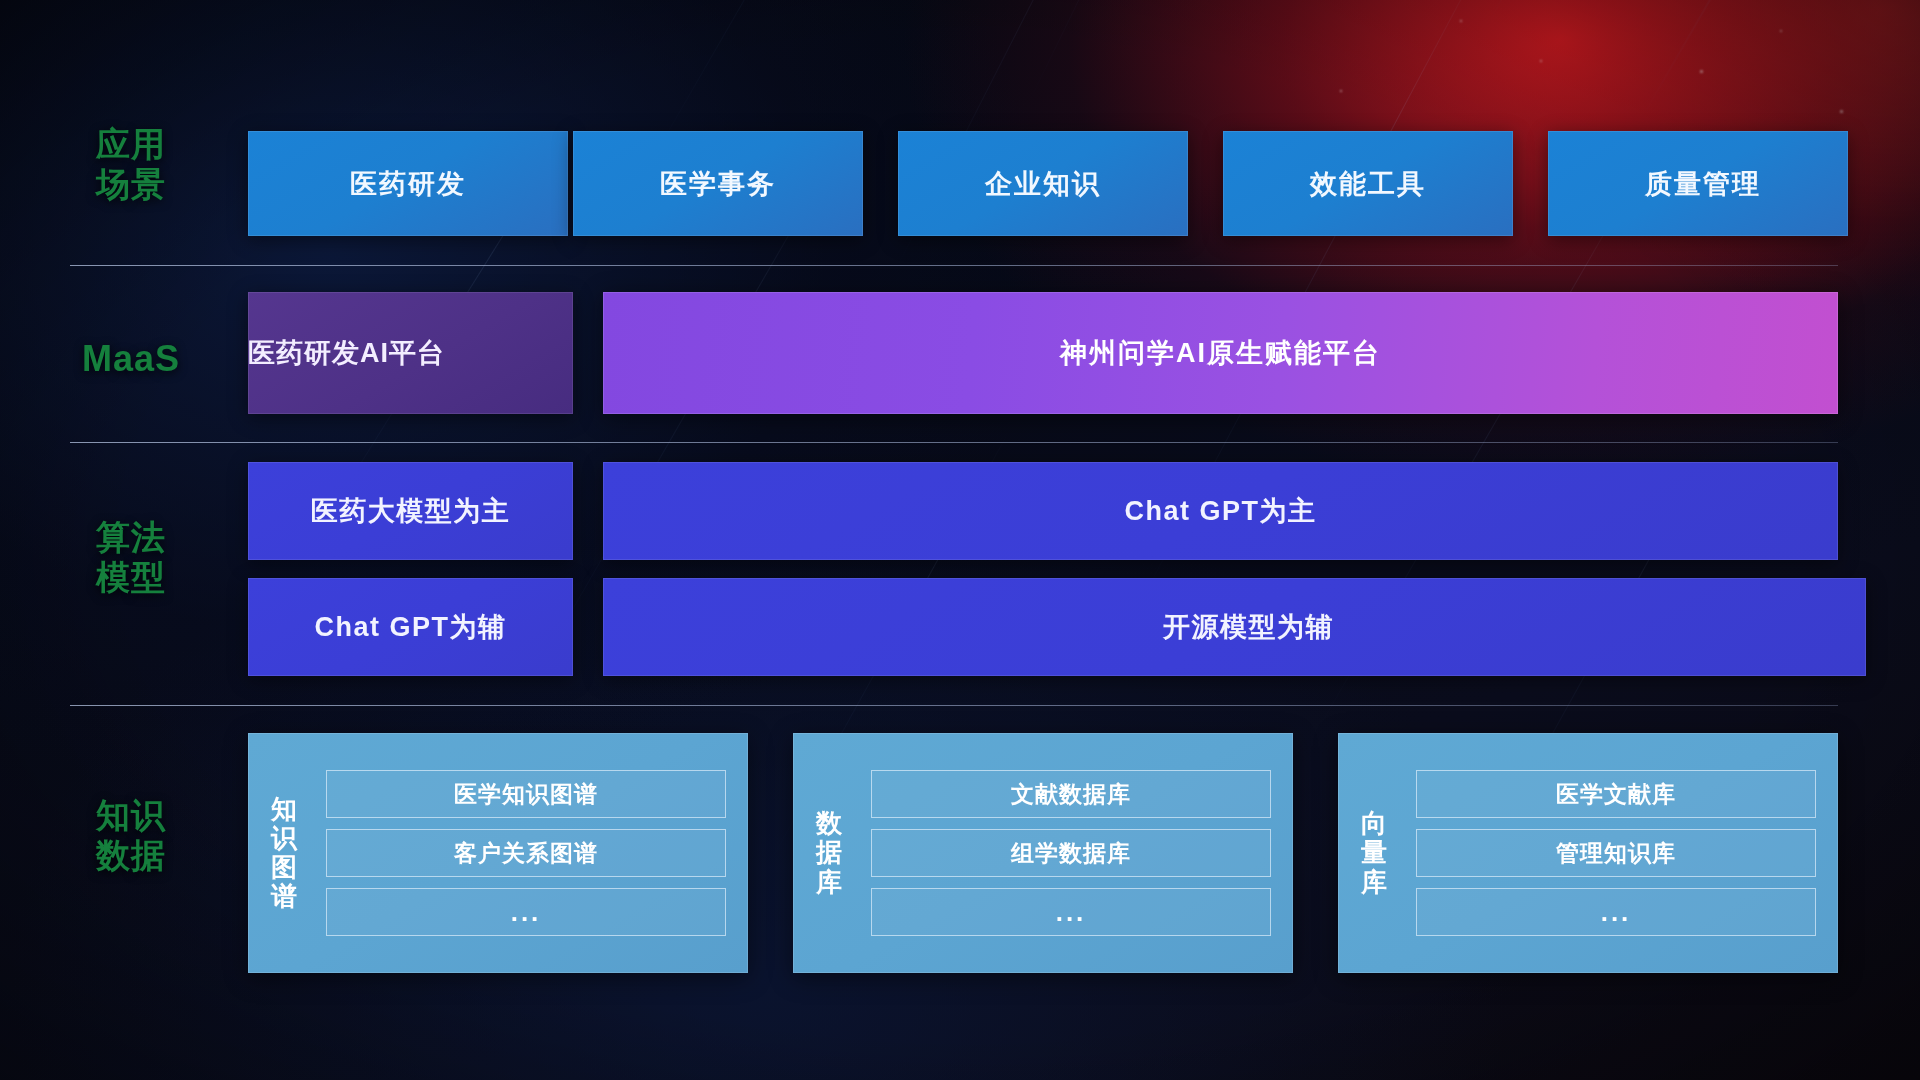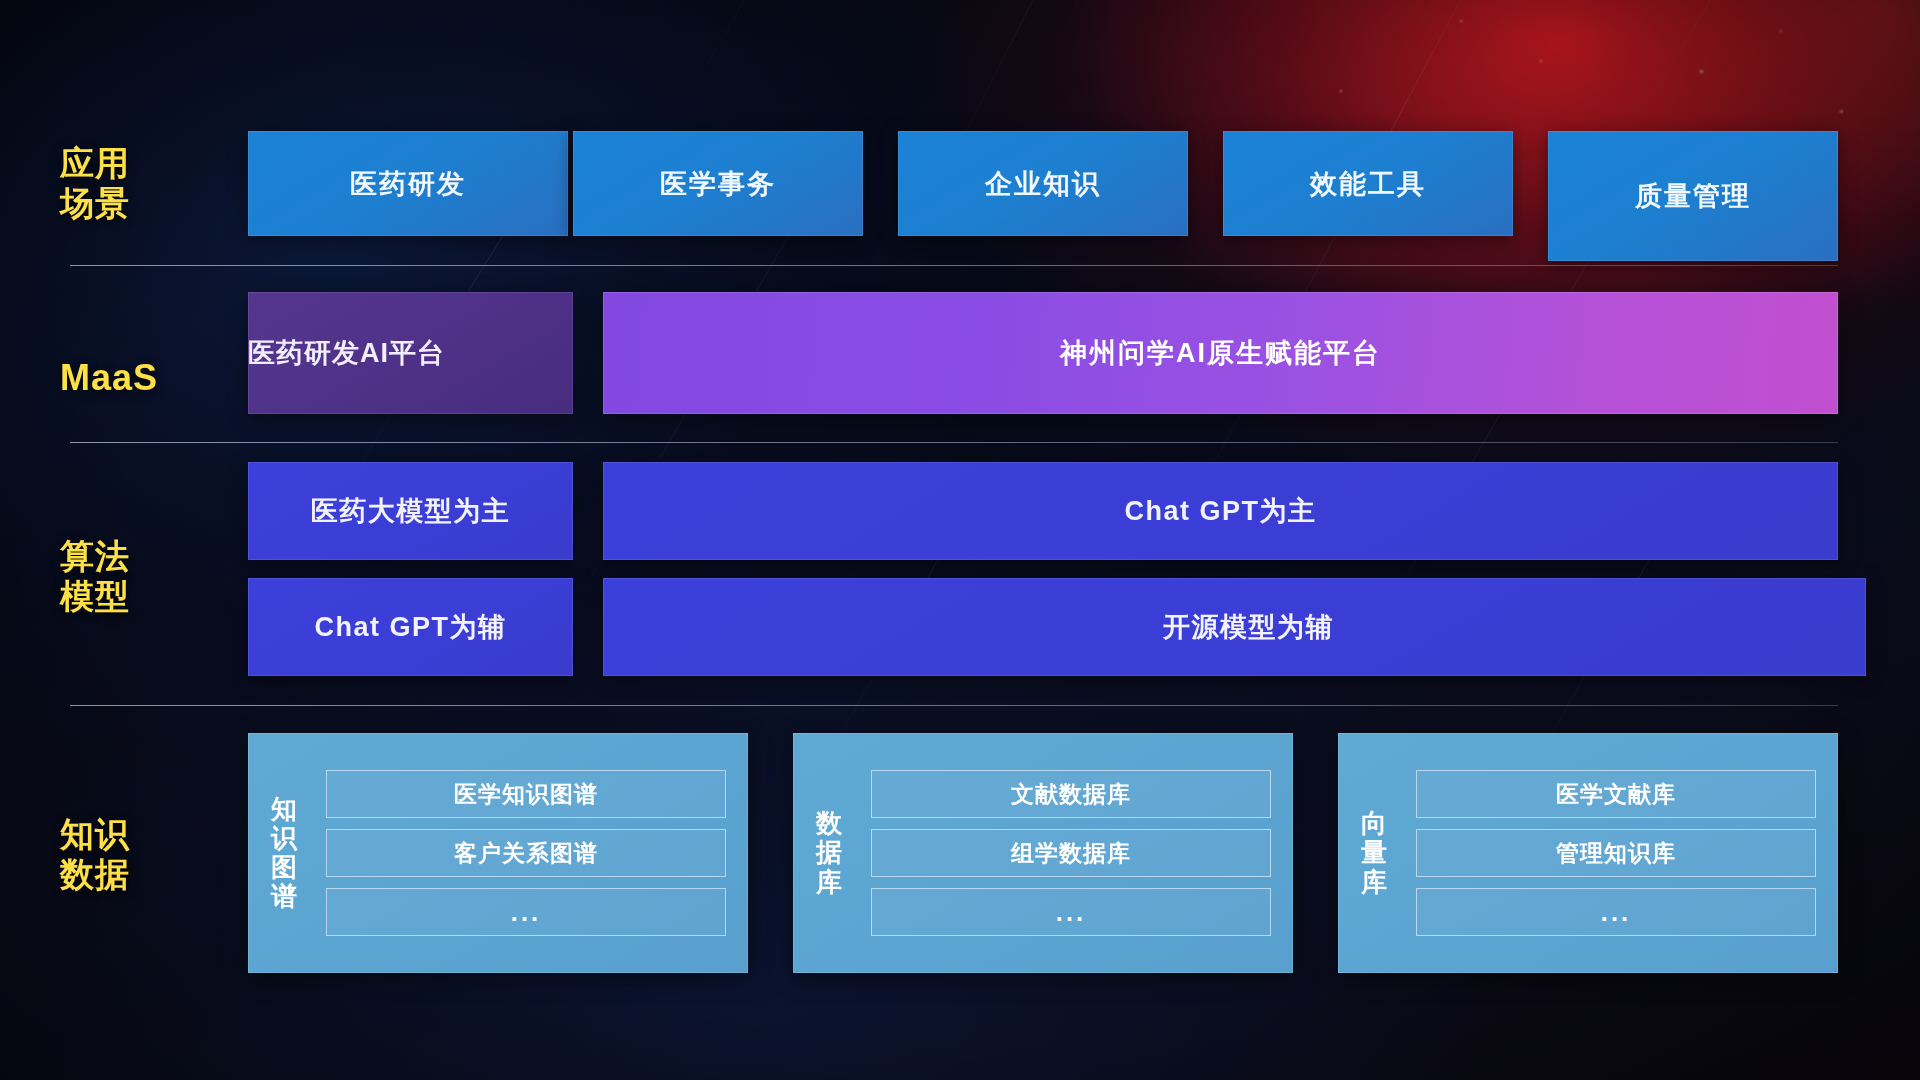--- a/index.html
+++ b/index.html
@@ -23,24 +23,23 @@
     background:linear-gradient(90deg,rgba(120,170,255,0) 0%,rgba(130,180,255,0.30) 45%,rgba(170,205,255,0.55) 70%,rgba(120,170,255,0) 100%);
     filter:blur(0.6px);}
   .glow-dot{position:absolute;border-radius:50%;background:rgba(255,255,255,0.55);filter:blur(1px);}
   .vignette{position:absolute;inset:0;
     background:radial-gradient(1500px 900px at 960px 540px, rgba(0,0,0,0) 55%, rgba(0,0,0,0.55) 100%);}
 
   
   #stage{position:absolute;inset:0;}
 
   .tier-label{
-    position:absolute;color:#fde047;font-weight:700;
-    line-height:1.18;letter-spacing:1px;
+    position:absolute;color:#15803d;font-weight:700;
+    text-align:center;line-height:1.18;letter-spacing:1px;
     text-shadow:0 2px 10px rgba(0,0,0,0.85);
-    margin-top:19px;
   }
   .divider{position:absolute;height:1px;
     background:linear-gradient(90deg,rgba(180,195,225,0.75) 0%,rgba(170,185,220,0.55) 55%,rgba(160,175,215,0.30) 100%);}
 
   
   .app-box{
     position:absolute;display:flex;align-items:center;justify-content:center;
     background:linear-gradient(150deg,#1b82d6 0%,#1d7fd0 48%,#2a6fc0 100%);
     color:#f2f8ff;font-size:27px;font-weight:700;letter-spacing:2px;
     box-shadow:inset 0 0 0 1px rgba(255,255,255,0.10), 0 4px 18px rgba(0,0,0,0.45);
@@ -127,21 +126,21 @@
   </div>
   <div class="app-box" style="left:573px;top:131px;width:290px;height:105px;">
     <span>医学事务</span>
   </div>
   <div class="app-box" style="left:898px;top:131px;width:290px;height:105px;">
     <span>企业知识</span>
   </div>
   <div class="app-box" style="left:1223px;top:131px;width:290px;height:105px;text-align:center;">
     <span>效能工具</span>
   </div>
-  <div class="app-box" style="left:1548px;top:131px;width:290px;height:130px;">
+  <div class="app-box" style="left:1548px;top:131px;width:290px;height:105px;padding-left:10px;">
     <span>质量管理</span>
   </div>
 
   <div class="divider" style="left:70px;top:265px;width:1768px;"></div>
 
   <div class="tier-label" style="left:60px;top:338px;width:142px;font-size:36px;">
     <div>MaaS</div>
   </div>
 
   <div class="maas-left" style="left:248px;top:292px;width:325px;height:122px;">

